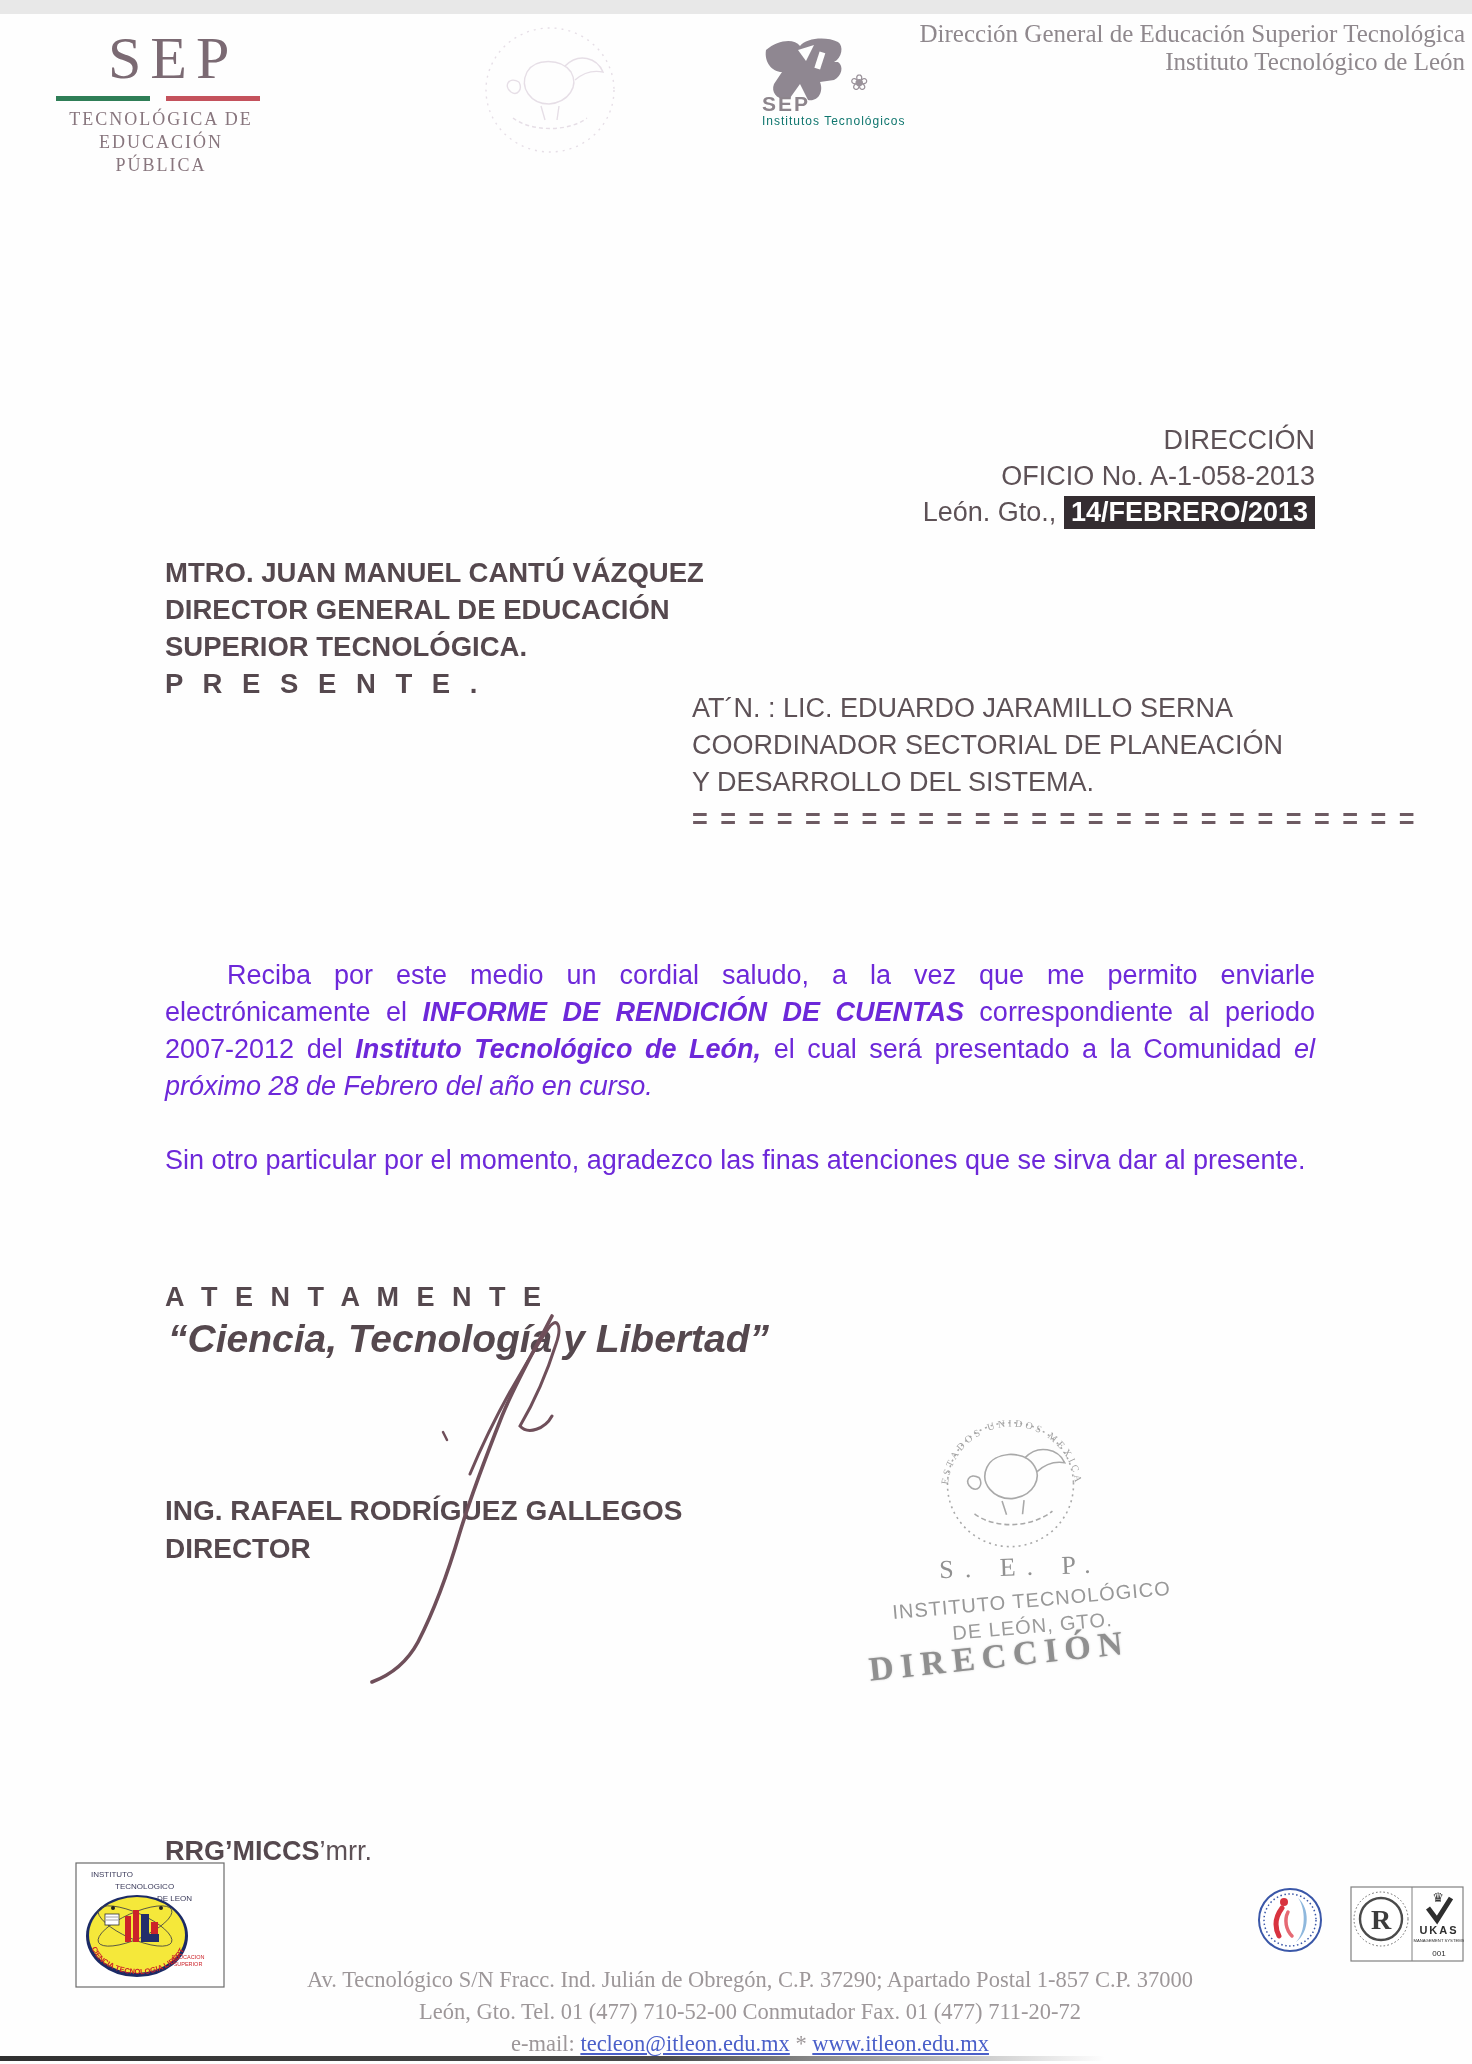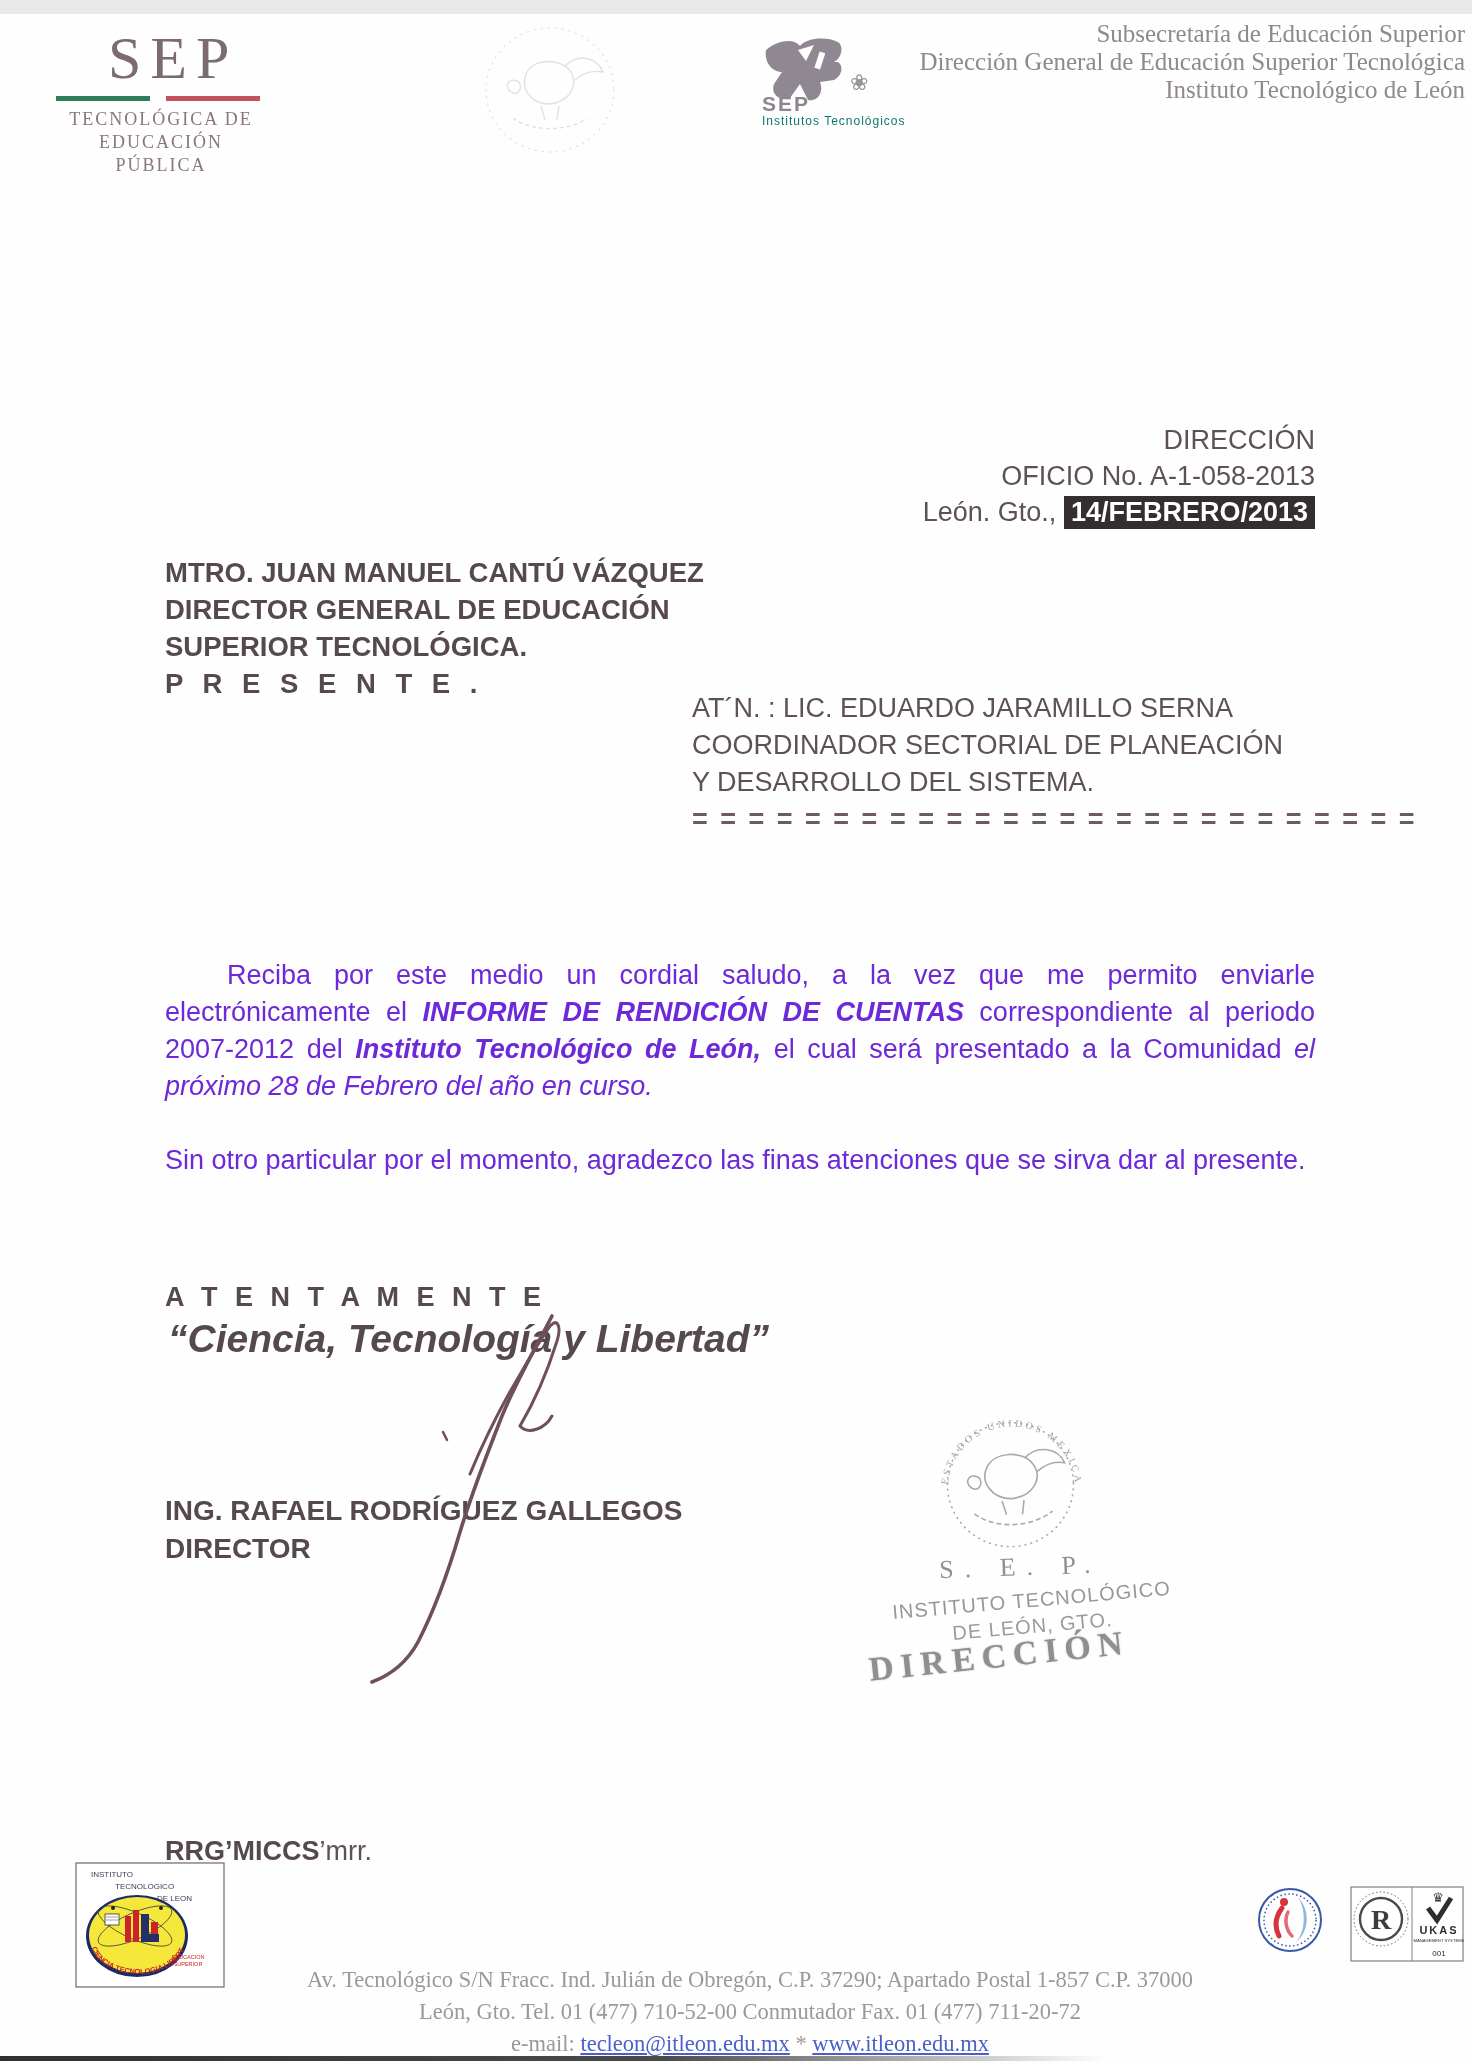--- a/index.html
+++ b/index.html
@@ -92,21 +92,20 @@
   <svg class="abs" style="left:760px;top:22px;" width="92" height="72" viewBox="0 0 92 72">
     <path d="M6,14 C18,4 34,2 40,10 C46,2 66,0 78,6 C84,10 82,22 74,26 L78,26 C84,30 82,40 74,44 L60,46 C64,56 58,66 48,64 L40,48 L30,62 C20,66 10,58 14,48 L22,36 C12,36 4,26 6,14 Z" fill="#8f8791"></path>
     <path d="M38,14 L54,9 L46,25 Z" fill="#fefefe"></path>
     <rect x="57" y="16" width="6" height="17" fill="#fefefe" transform="rotate(18 60 24)"></rect>
   </svg>
   <span class="abs flower" style="left:850px;top:56px;">❀</span>
   <div class="abs it-sep-txt" style="left:762px;top:78px;">SEP</div>
   <div class="abs it-label" style="left:762px;top:100px;">Institutos Tecnológicos</div>
 
   <div class="abs hdr-right" style="left:880px;top:6px;">
-    <div>Subsecretaría de Educación Superior</div>
     <div>Dirección General de Educación Superior Tecnológica</div>
     <div>Instituto Tecnológico de León</div>
   </div>
 
   <div class="abs ref" style="left:860px;top:408px;">
     <div>DIRECCIÓN</div>
     <div>OFICIO No. A-1-058-2013</div>
     <div>
       <span>León. Gto.,</span>
       <span class="date-box">14/FEBRERO/2013</span>

